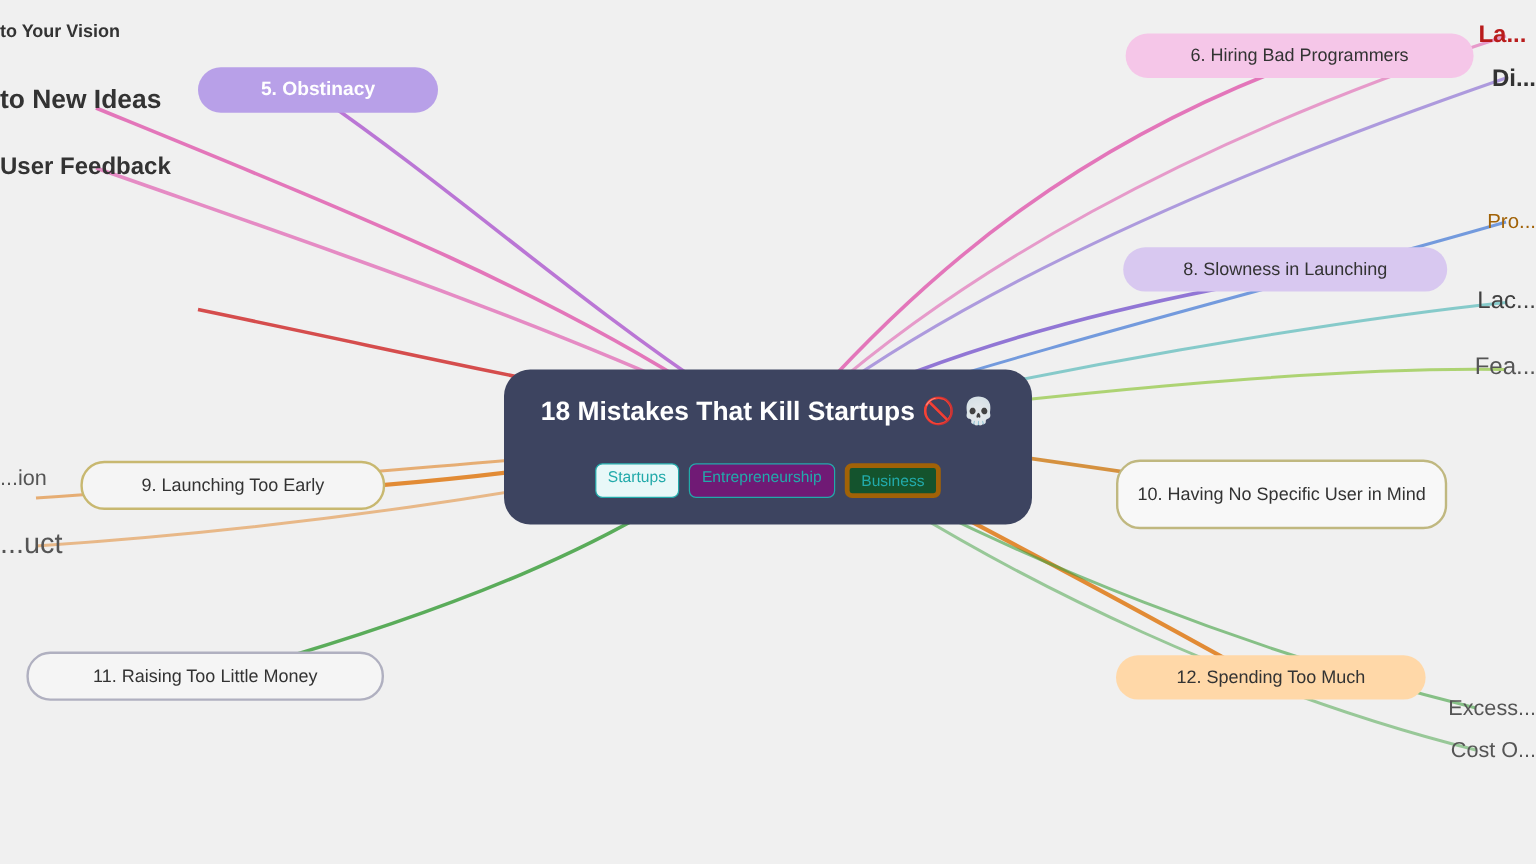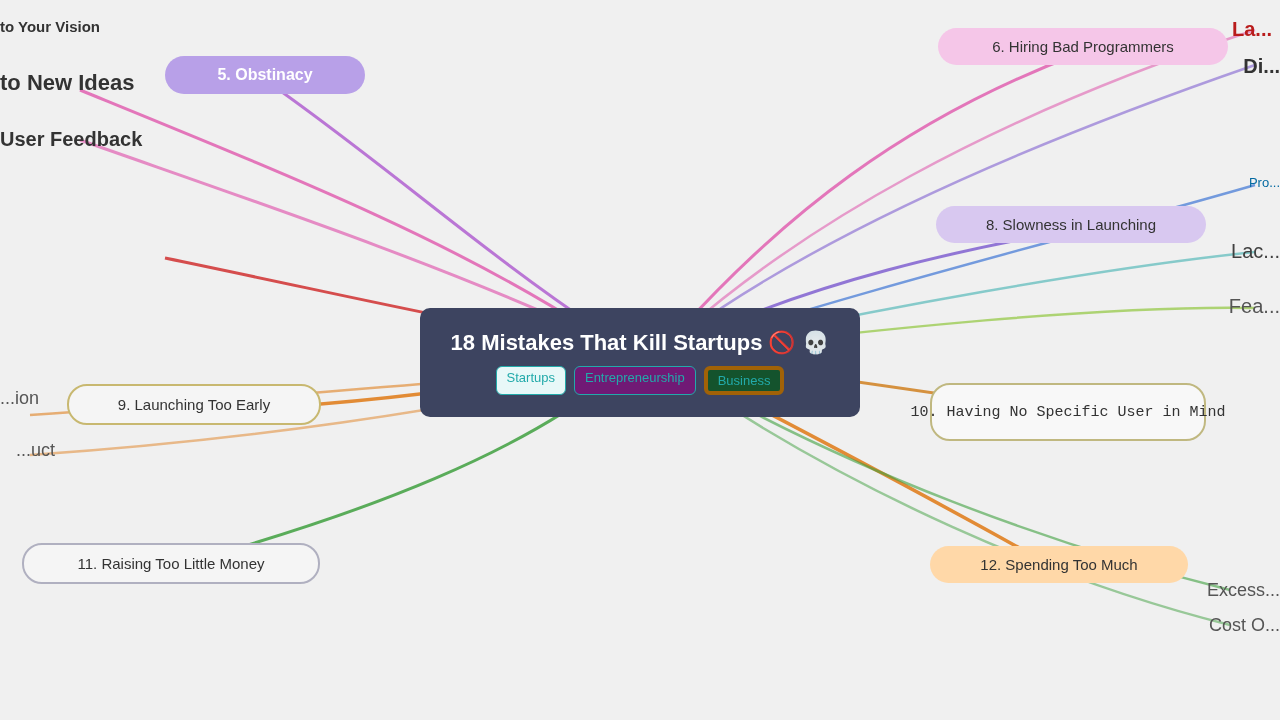--- a/index.html
+++ b/index.html
@@ -39,38 +39,39 @@
       display: flex;
       align-items: center;
       justify-content: center;
       text-align: center;
     }
 
     
     .node-center {
       background: #3d4460;
       color: #fff;
-      border-radius: 10px;
+      border-radius: 22px;
       width: 440px;
       padding: 22px 28px;
       flex-direction: column;
       gap: 10px;
     }
 
     .node-center .title {
       font-size: 22px;
       font-weight: 700;
       color: #fff;
     }
 
     .node-center .tags {
       display: flex;
       gap: 8px;
       flex-wrap: wrap;
       justify-content: center;
+      margin-top: 20px;
     }
 
     .tag {
       border-radius: 6px;
       padding: 3px 10px;
       font-size: 13px;
       font-weight: 500;
     }
 
     
@@ -119,25 +120,25 @@
     <path d="M 695 375 C 840 450 970 520 1059 570" stroke="#e08020" stroke-width="3.5" fill="none" stroke-opacity="0.9"></path>
 
     <path d="M 690 378 C 850 470 1050 545 1230 590" stroke="#40a040" stroke-width="2.5" fill="none" stroke-opacity="0.6"></path>
     <path d="M 688 380 C 850 490 1050 580 1230 625" stroke="#40a040" stroke-width="2.5" fill="none" stroke-opacity="0.5"></path>
   </svg>
 
   <div class="node-partial" style="left:0; top:18px; font-weight:600; color:#333;">to Your Vision</div>
   <div class="node-partial" style="left:0; top:70px; font-size:22px; font-weight:700; color:#333;text-align:center;">to New Ideas</div>
   <div class="node-partial" style="left:0; top:128px; font-size:20px; font-weight:600; color:#333;">User Feedback</div>
   <div class="node-partial" style="left:0; top:388px; font-size:18px; color:#555;">...ion</div>
-  <div class="node-partial" style="left:16px; top:440px; font-size:18px; color:#555;">...uct</div>
+  <div class="node-partial" style="left:0; top:440px; font-size:24px; color:#555;">...uct</div>
 
   <div class="node-partial" style="right:8px; top:18px; font-size:20px; font-weight:700; color:#b91c1c;">La...</div>
   <div class="node-partial" style="right:0; top:55px; font-size:20px; font-weight:600; color:#333;">Di...</div>
-  <div class="node-partial" style="right:0; top:175px; font-size:13px; color:#0369a1;">Pro...</div>
+  <div class="node-partial" style="right:0; top:175px; font-size:17px; color:#a16207;">Pro...</div>
   <div class="node-partial" style="right:0; top:240px; font-size:20px; color:#404040;">Lac...</div>
   <div class="node-partial" style="right:0; top:295px; font-size:20px; color:#555;">Fea...</div>
   <div class="node-partial" style="right:0; top:580px; font-size:18px; color:#555;">Excess...</div>
   <div class="node-partial" style="right:0; top:615px; font-size:18px; color:#555;">Cost O...</div>
 
   <div class="node" style="left:165px; top:56px; width:200px; background:#b8a0e8; color:#fff; border:none; font-size:16px; font-weight:600;">
     <span>5. Obstinacy</span>
   </div>
 
 
@@ -150,21 +151,21 @@
   </div>
 
   <div class="node" style="left:938px; top:28px; width:290px; background:#f5c6e8; border:none; color:#333; font-size:15px;">
     <span>6. Hiring Bad Programmers</span>
   </div>
 
   <div class="node" style="left:936px; top:206px; width:270px; background:#d8c8f0; border:none; color:#333; font-size:15px;">
     <span>8. Slowness in Launching</span>
   </div>
 
-  <div class="node" style="left:930px; top:383px; width:276px; background:#f8f8f8; border:2px solid #c0b880; color:#333; font-size:15px; height:58px;font-family:Liberation Mono, monospace;">
+  <div class="node" style="left:930px; top:383px; width:276px; background:#f8f8f8; border:2px solid #c0b880; color:#333; font-size:15px; height:58px;">
     <span>10. Having No Specific User in Mind</span>
   </div>
 
   <div class="node" style="left:930px; top:546px; width:258px; background:#ffd8a8; border:none; color:#333; font-size:15px;">
     <span>12. Spending Too Much</span>
   </div>
 
   <div class="node node-center" style="left:420px; top:308px; width:440px;">
     <div class="title">18 Mistakes That Kill Startups 🚫 💀</div>
     <div class="tags">

